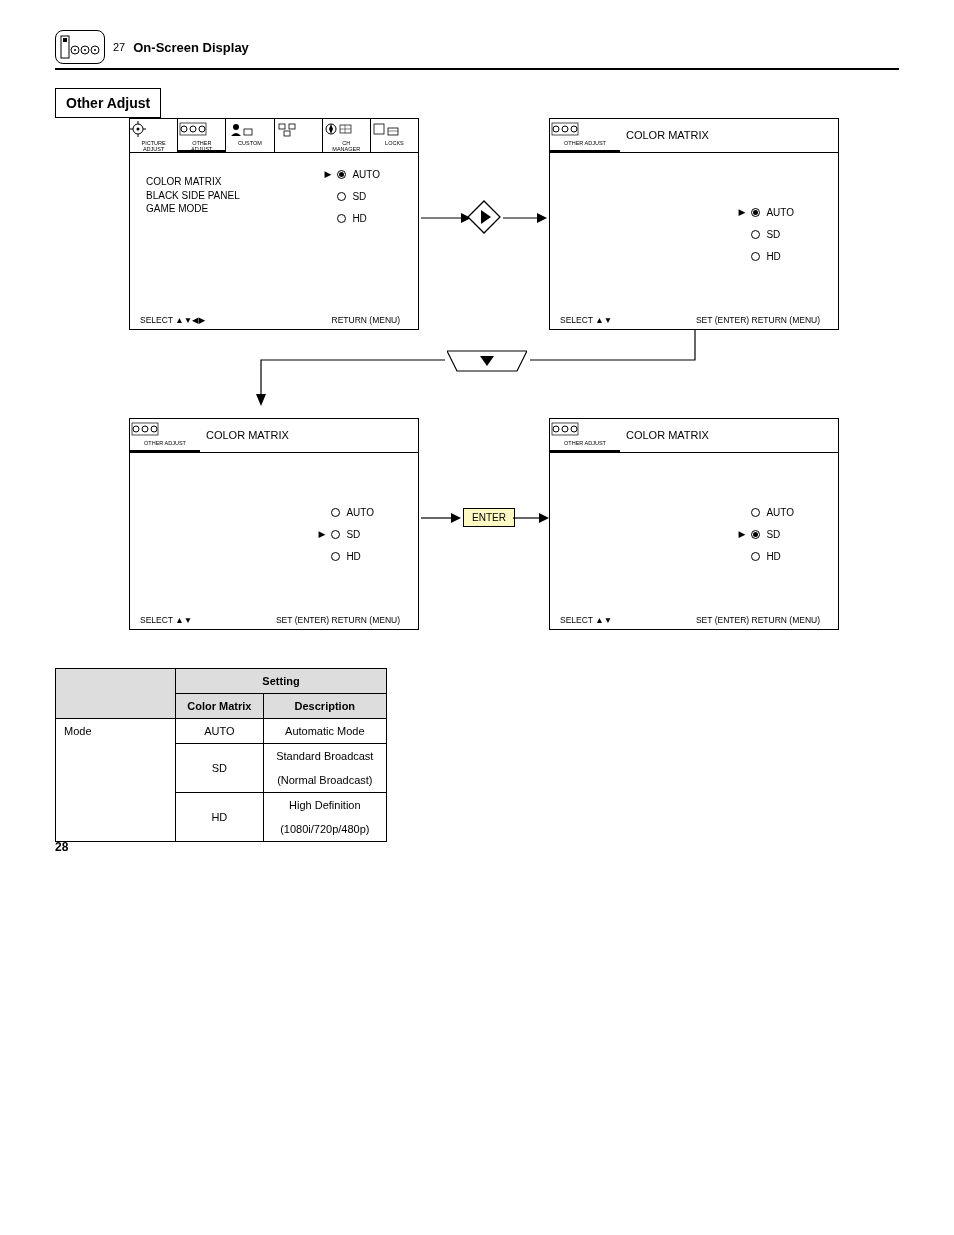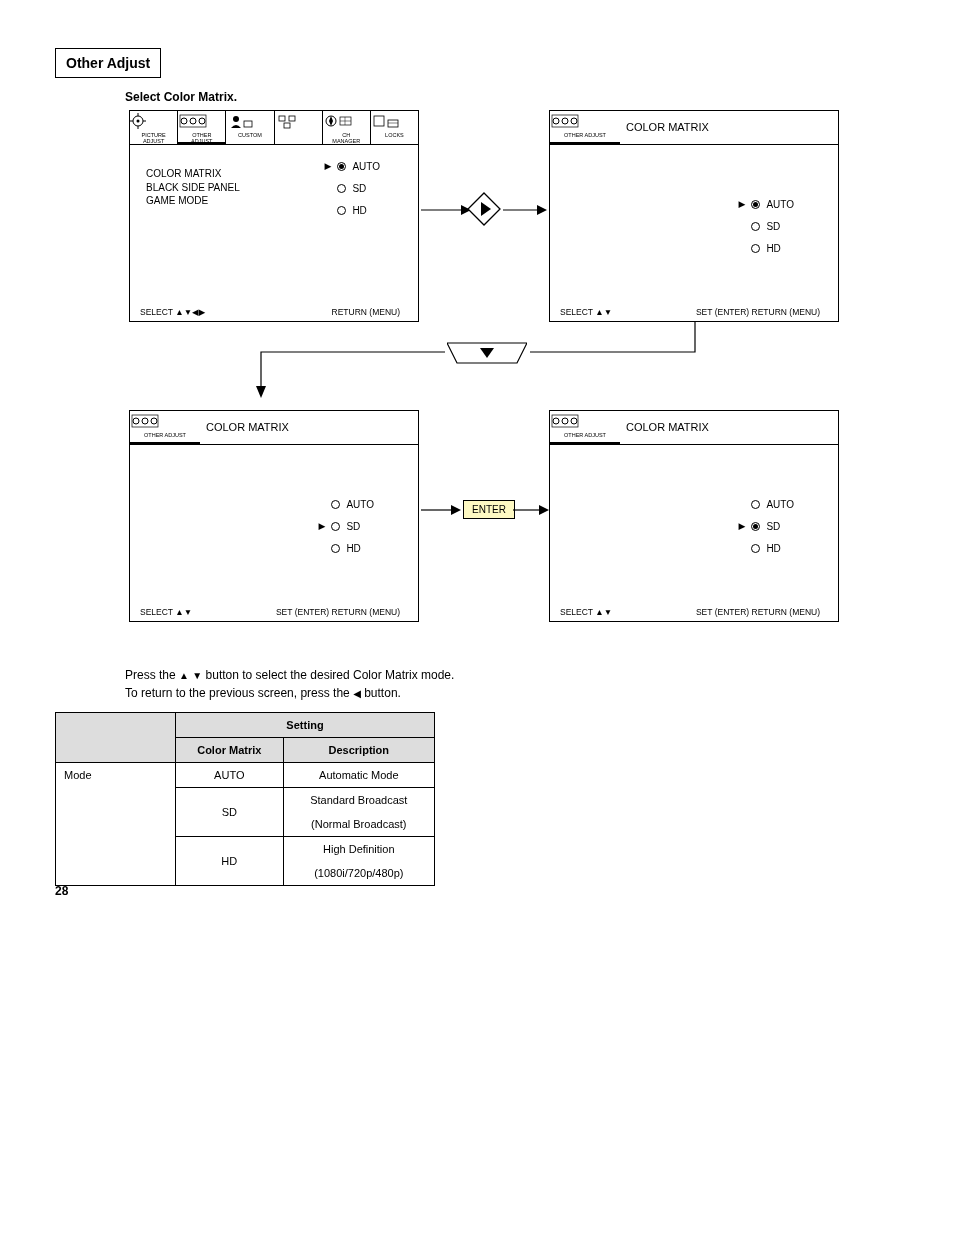--- a/index.html
+++ b/index.html
@@ -47,39 +47,54 @@
 
   .diamond { position:absolute; width:34px; height:34px; }
   .diamond svg { width:34px; height:34px; }
   .flowarrow { position:absolute; }
   .enterbtn { position:absolute; border:1.3px solid #000; padding:3px 8px; font-size:10px; background:#fef9c3; }
   .widedown { position:absolute; }
 
   .instr { margin:16px 0 0 70px; font-size:12px; line-height:1.5; }
   .instr .tri { font-size:10px; }
 
-  table.spec { border-collapse: collapse; margin:10px 0 0 0; width:380px;border-radius:16px; }
+  table.spec { border-collapse: collapse; margin:10px 0 0 0; width:332px;border-radius:16px; }
   table.spec th, table.spec td { border:1px solid #000; padding:6px 8px; font-size:11px; text-align:center; }
   table.spec .lefthead { background:#ddd; text-align:left; }
   table.spec .tophead { background:#ddd; }
   table.spec .merged { vertical-align:top; text-align:left; }
 
   .pgnum { position:absolute; left:55px; bottom:28px; font-size:12px; font-weight:bold; }
   .tabicon svg { width:30px; height:16px; }
 </style>
 </head>
 <body>
 
 <div class="page">
 
   
+  <div class="topbar">
+    <div class="topicon">
+      <svg viewBox="0 0 40 24">
+          <rect x="1" y="1" width="8" height="22" fill="none" stroke="#000" stroke-width="1"></rect>
+          <rect x="3" y="3" width="4" height="4" fill="#000"></rect>
+          <circle cx="15" cy="15" r="4" fill="none" stroke="#000"></circle>
+          <circle cx="25" cy="15" r="4" fill="none" stroke="#000"></circle>
+          <circle cx="35" cy="15" r="4" fill="none" stroke="#000"></circle>
+          <circle cx="15" cy="15" r="1" fill="#000"></circle>
+          <circle cx="25" cy="15" r="1" fill="#000"></circle>
+          <circle cx="35" cy="15" r="1" fill="#000"></circle>
+        </svg>
+    </div>
+    <span class="topnum">27</span>
+    <span class="toptitle">On-Screen Display</span>
+  </div>
 
   <div class="sectionbox">Other Adjust</div>
 
-  <div class="subtitle">Select Color Matrix.</div>
 
   
   <div class="screens">
 
     <div class="screen s1" style="left:14px; top:0;">
       <div class="tabbar">
         <div class="tab">
           <span class="tabicon"><svg viewBox="0 0 30 16">
                 <circle cx="8" cy="8" r="5" fill="none" stroke="#000" stroke-width="1"></circle>
                 <circle cx="8" cy="8" r="1.5" fill="#000"></circle>
@@ -310,29 +325,20 @@
       </div>
       <div class="footer">
           <span>SELECT ▲▼</span>
           <span>SET (ENTER)     RETURN (MENU)</span>
         </div>
     </div>
 
   </div>
 
   
-  <div class="instr">
-    <span>Press the</span>
-    <span class="tri">▲</span>
-    <span class="tri">▼</span>
-    <span>button to select the desired Color Matrix mode.</span><br>
-    <span>To return to the previous screen, press the</span>
-    <span class="tri">◀</span>
-    <span>button.</span>
-  </div>
 
   
   <table class="spec">
     <tbody>
         <tr>
       <th class="lefthead" rowspan="2" style="width:120px;">&nbsp;</th>
       <th class="tophead" colspan="2">Setting</th>
     </tr>
     <tr>
       <th class="tophead">Color Matrix</th>

